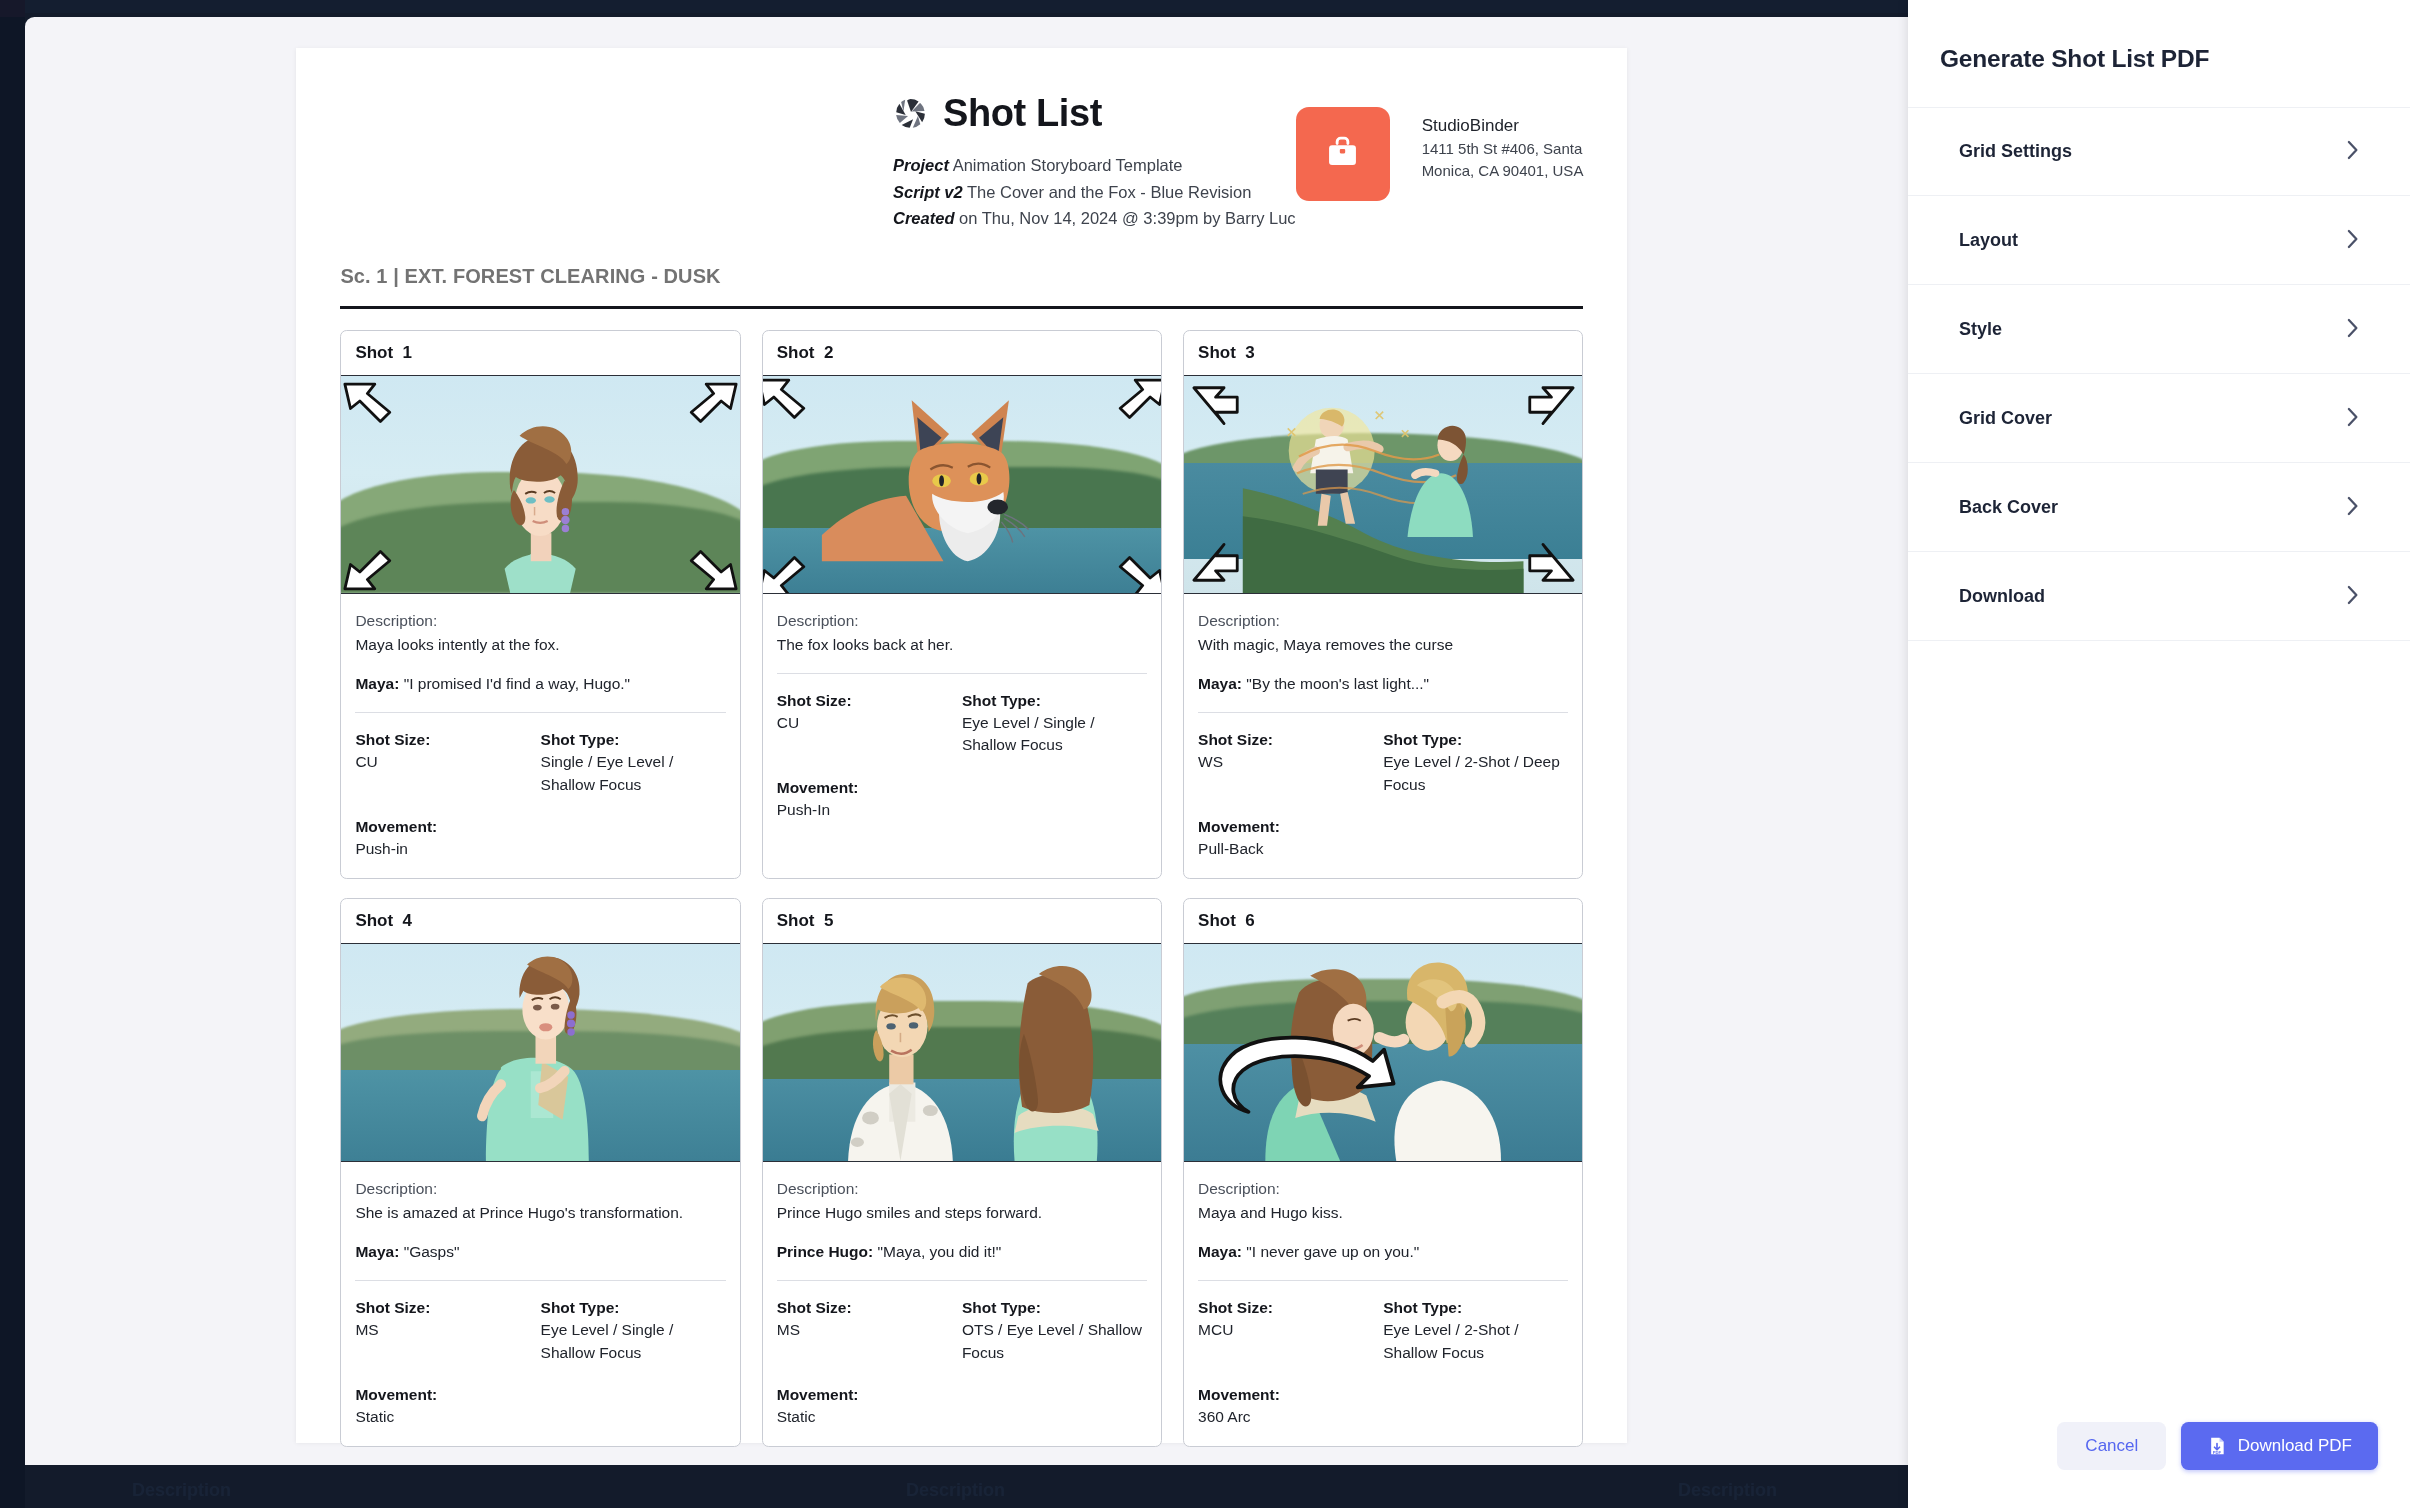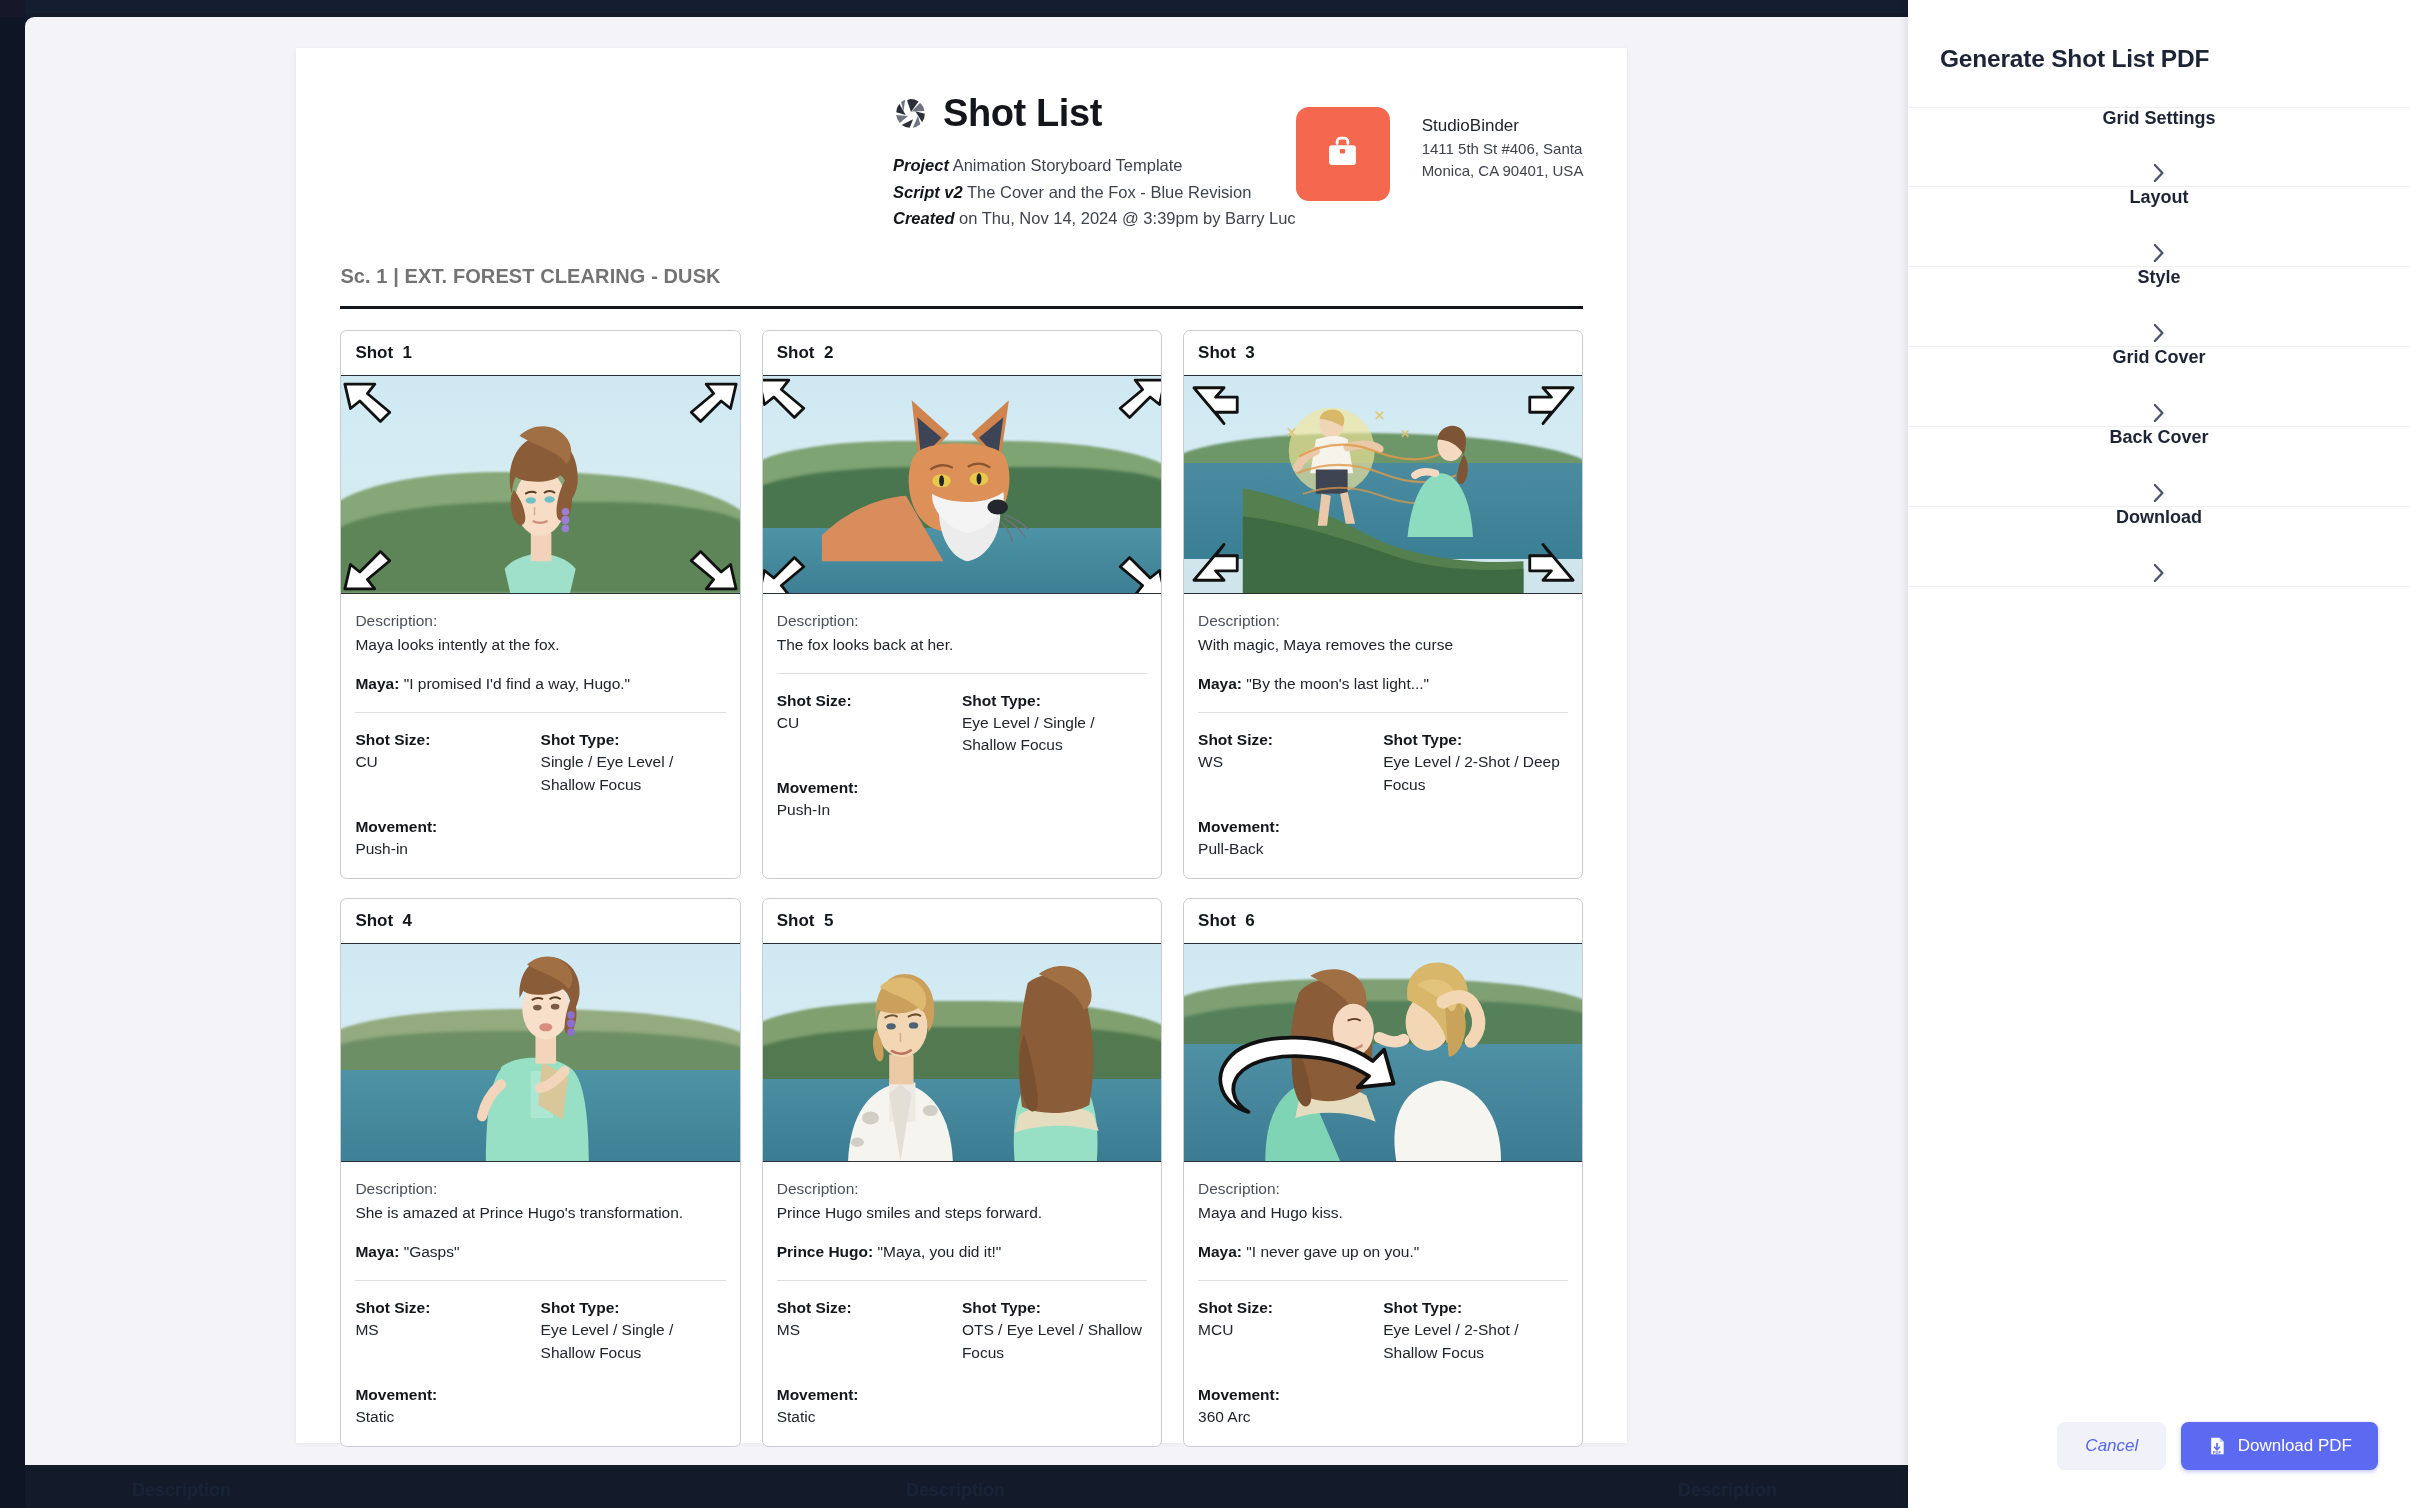--- a/index.html
+++ b/index.html
@@ -193,28 +193,27 @@
   }
   .panel-title {
     font-size: 24.5px;
     font-weight: 700;
     color: #1d2436;
     padding: 45px 32px 0 32px;
     letter-spacing: -0.2px;
   }
   .panel-list { margin-top: 34px; flex: 1; overflow: hidden; }
   .panel-row {
-    height: 80px;
-    padding: 0 24px;
+    height: 89px;
+    padding: 0 51px;
     display: flex;
     align-items: center;
     justify-content: space-between;
     border-bottom: 0.9px solid #eef0f4;
     cursor: pointer;
-    flex-direction: column;
   }
   .panel-row:first-child { border-top: 0.9px solid #eef0f4; }
   .panel-row-label { font-size: 18px; font-weight: 700; color: #1d2436; }
   .chev { color: #4a5168; font-size: 20px; line-height: 1; }
 
   .panel-footer {
     padding: 0 32px 38px 32px;
     display: flex;
     justify-content: flex-end;
     align-items: center;
@@ -222,21 +221,20 @@
   }
   .btn-cancel {
     background: #f0f1f9;
     color: #5566f0;
     border: none;
     border-radius: 7.5px;
     font-size: 17px;
     font-family: inherit;
     padding: 14px 28px;
     cursor: pointer;
-    font-style: italic;
   }
   .btn-download {
     background: #5b6af0;
     color: #ffffff;
     border: none;
     border-radius: 7.5px;
     font-size: 17px;
     font-family: inherit;
     padding: 14px 26px;
     display: flex;

